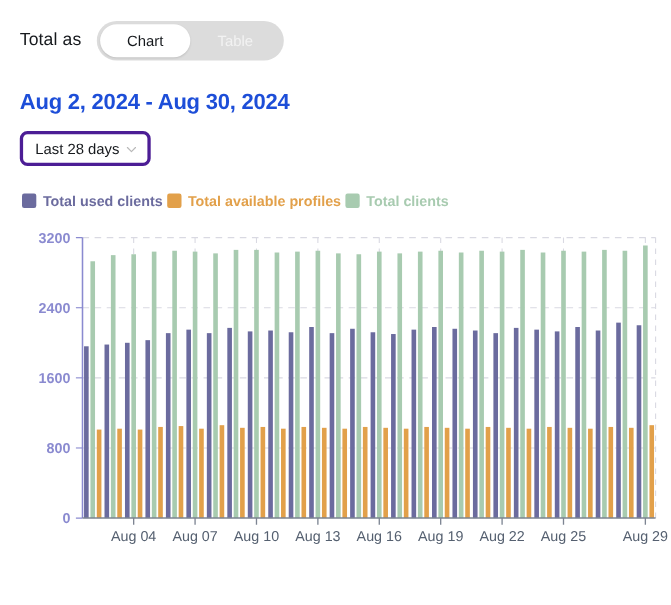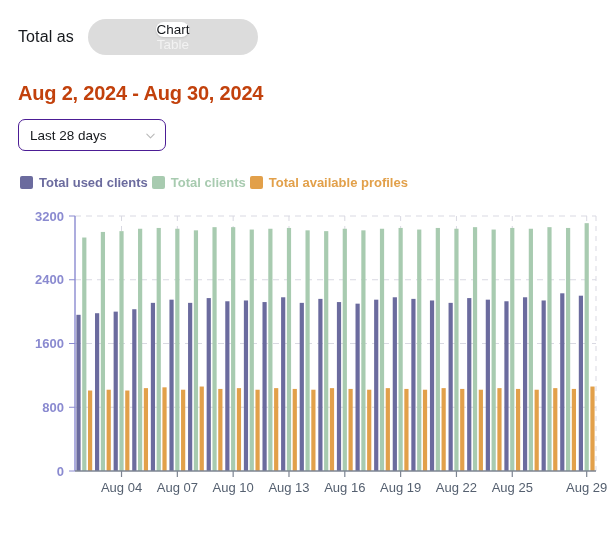--- a/index.html
+++ b/index.html
@@ -28,21 +28,20 @@
     letter-spacing: .1px;
   }
   .segmented {
     display: flex;
     align-items: center;
     background: #dcdcdc;
     border-radius: 999px;
     padding: 3px;
     height: 36px;
     width: 170px;
-    flex-direction: column;
   }
   .seg-btn {
     flex: 1 1 50%;
     height: 30px;
     border: none;
     border-radius: 999px;
     background: transparent;
     font-family: "Liberation Sans", sans-serif;
     font-size: 13.5px;
     color: #f2f2f2;
@@ -55,29 +54,29 @@
   .seg-btn.active {
     background: #ffffff;
     color: #16191d;
     box-shadow: 0 1px 2px rgba(0,0,0,.12);
   }
 
   
   .date-title {
     font-size: 20px;
     font-weight: 700;
-    color: #c2410c;
+    color: #1d4ed8;
     padding: 26px 0 0 18px;
     letter-spacing: -.2px;
   }
   .range-select {
     margin: 14px 0 0 18px;
-    width: 148px;
+    width: 119px;
     height: 32px;
-    border: 1px solid #4c1d95;
+    border: 3px solid #4c1d95;
     border-radius: 7px;
     background: #ffffff;
     display: flex;
     align-items: center;
     justify-content: space-between;
     padding: 0 9px 0 11px;
     cursor: pointer;
   }
   .range-select .value {
     font-size: 13.5px;
@@ -155,26 +154,26 @@
     </svg>
   </span>
 </div>
 
 <div class="legend">
   <div class="legend-item">
     <span class="swatch" id="sw0" style="background: rgb(107, 107, 158);"></span>
     <span class="legend-text" id="lt0" style="color: rgb(107, 107, 158);">Total used clients</span>
   </div>
   <div class="legend-item">
+    <span class="swatch" id="sw2" style="background: rgb(226, 160, 74);"></span>
+    <span class="legend-text" id="lt2" style="color: rgb(226, 160, 74);">Total available profiles</span>
+  </div>
+  <div class="legend-item">
     <span class="swatch" id="sw1" style="background: rgb(168, 203, 176);"></span>
     <span class="legend-text" id="lt1" style="color: rgb(168, 203, 176);">Total clients</span>
-  </div>
-  <div class="legend-item">
-    <span class="swatch" id="sw2" style="background: rgb(226, 160, 74);"></span>
-    <span class="legend-text" id="lt2" style="color: rgb(226, 160, 74);">Total available profiles</span>
   </div>
 </div>
 
 <div class="chart-wrap">
   <svg class="chart-svg" id="chart" width="610" height="300">
       <line x1="69" y1="263" x2="75" y2="263" stroke="#8a8ad0" stroke-width="1"></line>
       <text x="64" y="267.5" text-anchor="end" class="tick-label">0</text>
       <line x1="75" y1="199.25" x2="596" y2="199.25" stroke="#d9d9e2" stroke-width="1" stroke-dasharray="6 5"></line>
       <line x1="69" y1="199.25" x2="75" y2="199.25" stroke="#8a8ad0" stroke-width="1"></line>
       <text x="64" y="203.75" text-anchor="end" class="tick-label">800</text>

